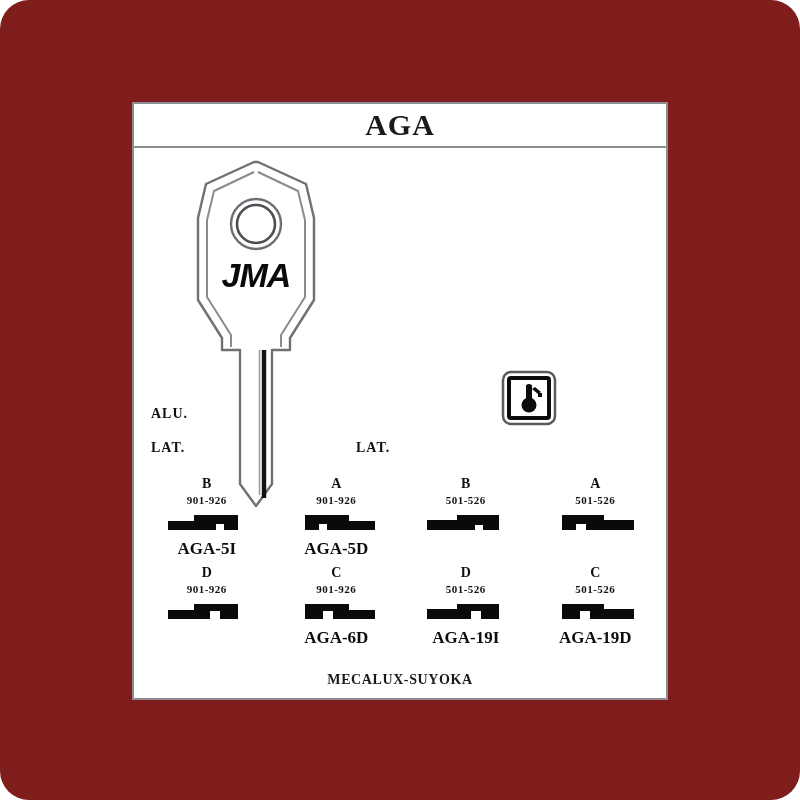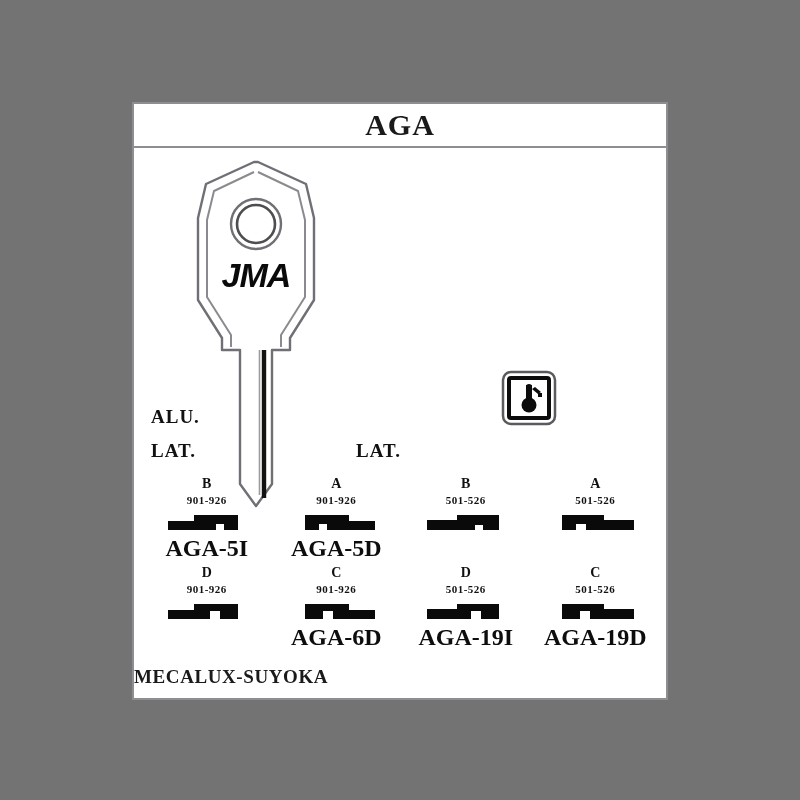--- a/index.html
+++ b/index.html
@@ -13,21 +13,22 @@
   }
   body {
     font-family: "Liberation Serif", "DejaVu Serif", serif;
     color: #111111;
   }
 
   #sheet {
     position: relative;
     width: 800px;
     height: 800px;
-    background: #737373;
+    background: #7f1d1d;
+    border-radius: 29px;
   }
 
   
   .frame {
     position: absolute;
     left: 132px;
     top: 102px;
     width: 536px;
     height: 598px;
     border: 2px solid #8d8d94;
@@ -60,21 +61,21 @@
     position: absolute;
     left: 42px;
     top: 50px;
     width: 160px;
     height: 400px;
   }
 
   
   .side-label {
     position: absolute;
-    font-size: 19px;
+    font-size: 14px;
     font-weight: 700;
     letter-spacing: 1px;
     font-family: "Liberation Serif", "DejaVu Serif", serif;
     color: #111111;
   }
   .lab-alu  { left: 17px;  top: 302px; }
   .lab-lat1 { left: 17px;  top: 336px; }
   .lab-lat2 { left: 222px; top: 336px; }
 
   
@@ -119,36 +120,37 @@
     color: #111111;
   }
   .cell .profile {
     height: 26px;
     display: flex;
     align-items: center;
     justify-content: center;
     margin: 1px 0 0 0;
   }
   .cell .code {
-    font-size: 24px;
+    font-size: 17px;
     font-weight: 700;
     line-height: 25px;
     letter-spacing: 0px;
     font-family: "Liberation Serif", "DejaVu Serif", serif;
     color: #0d0d0d;
     white-space: nowrap;
   }
 
   
   .footer {
     position: absolute;
     left: 0;
     bottom: 10px;
     width: 100%;
-    font-size: 19px;
+    text-align: center;
+    font-size: 14px;
     font-weight: 700;
     letter-spacing: 0.6px;
     font-family: "Liberation Serif", "DejaVu Serif", serif;
     color: #1a1a1a;
   }
 </style>
 </head>
 <body>
 
 <div id="sheet">

